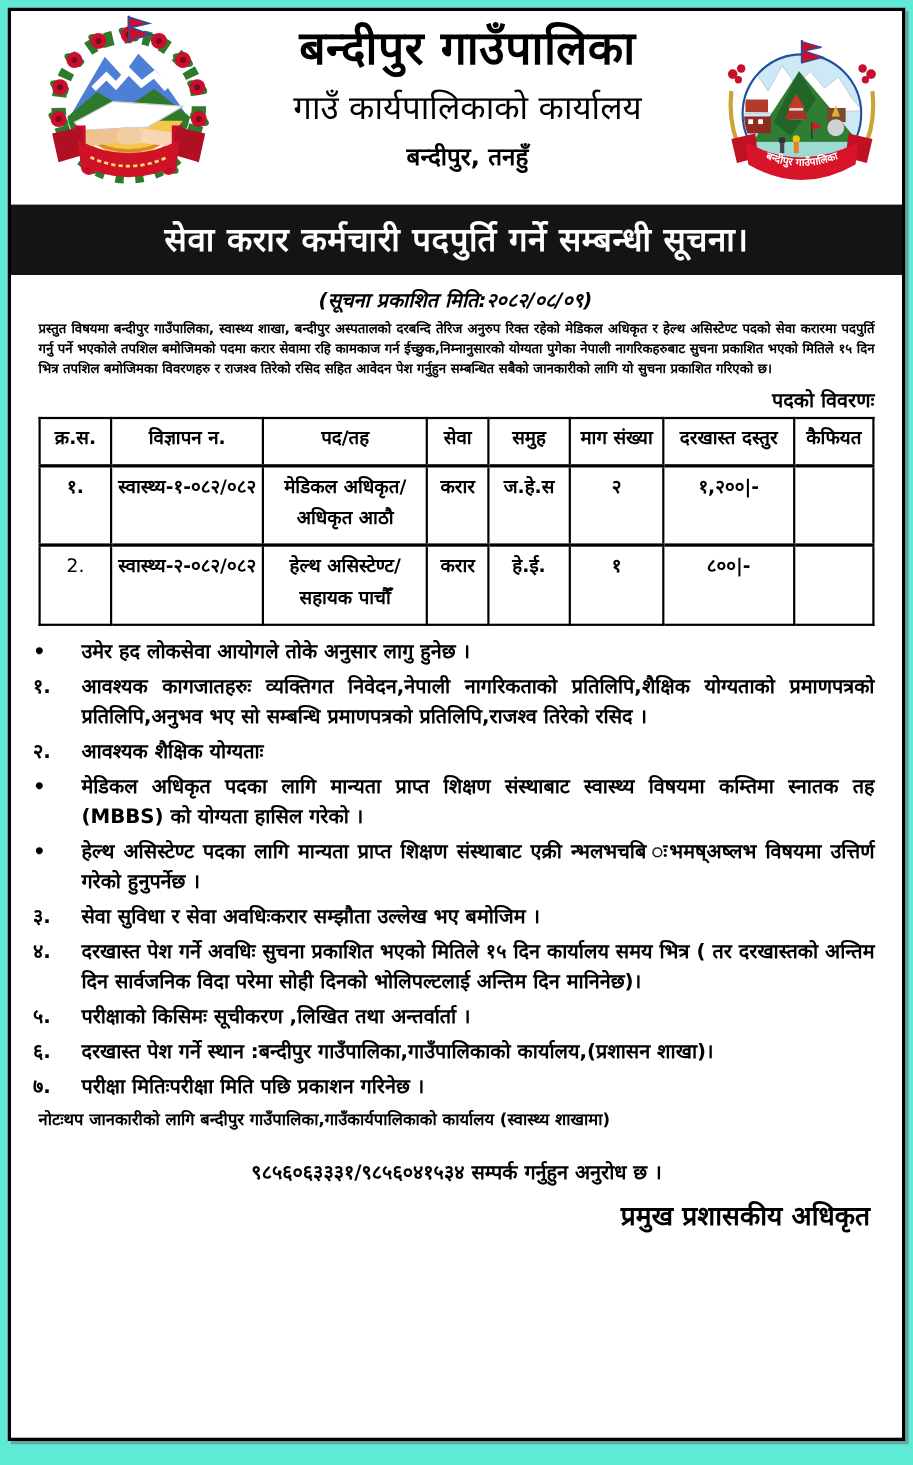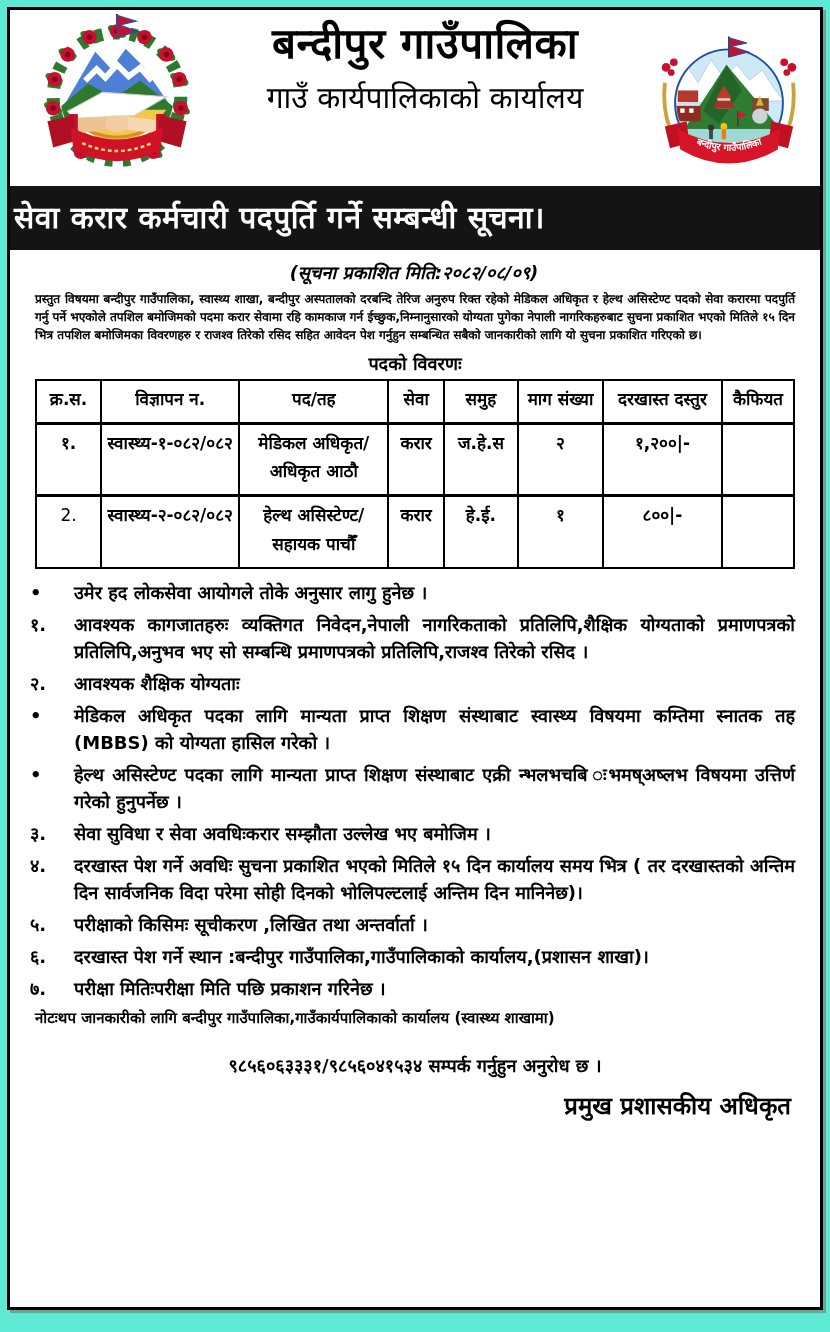--- a/index.html
+++ b/index.html
@@ -17,28 +17,28 @@
   
   .hdr { position:relative; height:176px; }
   .logo-left  { position:absolute; left:20px;  top:4px;  width:174px; height:174px; }
   .logo-right { position:absolute; right:14px; top:24px; width:154px; height:154px; }
   .hdr-text { position:absolute; left:195px; right:175px; top:10px; text-align:center; }
   .title    { font-size:42px; font-weight:bold; letter-spacing:.5px; line-height:1.15; }
   .subtitle { font-size:30px; font-weight:normal; margin-top:8px; }
   .address  { font-size:22px; font-weight:bold; margin-top:9px; }
   
   .banner {
-    background:#141414; color:#fff; 
+    background:#141414; color:#fff; text-align:center;
     font-size:30px; font-weight:bold; padding:10px 4px 13px; letter-spacing:.5px;
   }
   
   .content { padding:4px 25px 0; font-weight:bold; }
   .date-line { text-align:center; font-style:italic; font-size:18px; margin:6px 2px 6px 0; }
   .intro { text-align:justify; font-size:12px; line-height:1.52; margin:0; }
-  .tbl-caption { text-align:center; font-size:18px; margin:6px 0 4px; }
+  .tbl-caption { text-align:right; font-size:18px; margin:6px 0 4px; }
   table { width:100%; border-collapse:collapse; table-layout:fixed; }
   th,td {
     border:2px solid #000; font-size:17px; font-weight:bold;
     text-align:center; vertical-align:top; padding:4px 2px 8px; line-height:1.7;
     overflow-wrap:break-word;
   }
   thead th { border-bottom-width:3px; }
   tbody tr:first-child td { border-bottom-width:3px; }
   td.latin-serial { font-weight:400; }
   
@@ -117,20 +117,21 @@
             <line x1="60" y1="0" x2="60" y2="15" stroke="#333" stroke-width="1.4"></line>
             <path d="M60,1 L73,5 L60,8 Z" fill="#c8102e" stroke="#2b4ea0" stroke-width="0.9"></path>
             <path d="M60,7 L74,12 L60,16 Z" fill="#c8102e" stroke="#2b4ea0" stroke-width="0.9"></path>
           </g>
         </svg>
       </div>
 
       <div class="hdr-text">
         <div class="title">बन्दीपुर गाउँपालिका</div>
         <div class="subtitle">गाउँ कार्यपालिकाको कार्यालय</div>
+        <div class="address">बन्दीपुर, तनहुँ</div>
       </div>
 
       <div class="logo-right">
         <svg viewBox="0 0 120 120" width="154" height="154">
           <defs>
               <clipPath id="rc">
                 <circle cx="60" cy="54" r="41"></circle>
               </clipPath>
             </defs>
 

